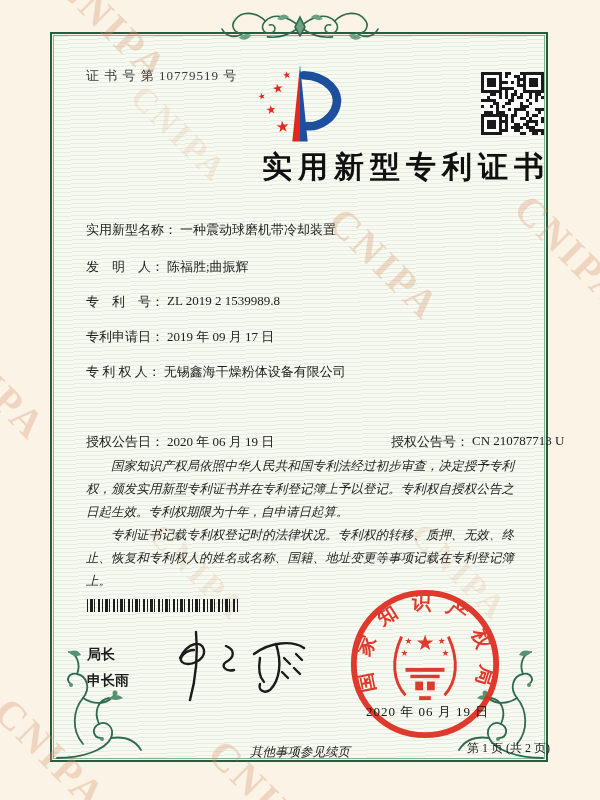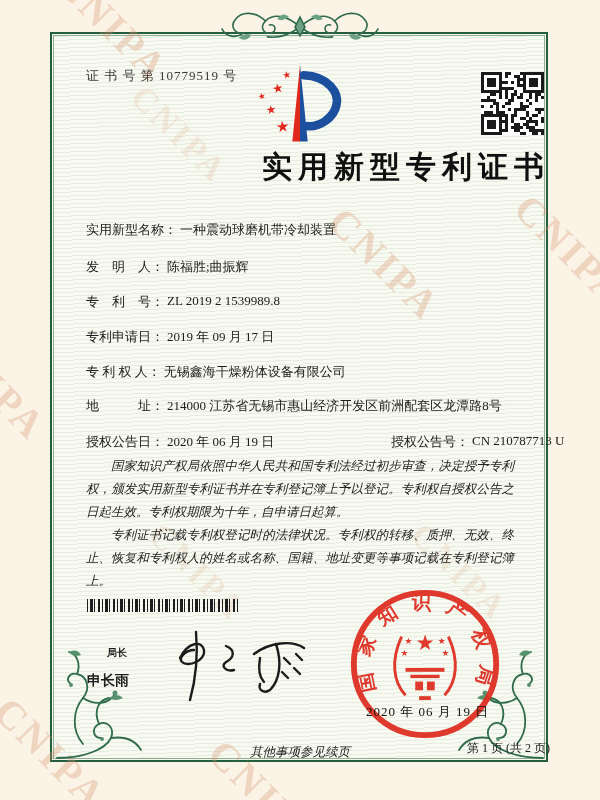--- a/index.html
+++ b/index.html
@@ -55,22 +55,22 @@
   }
   
   .barcode{
     position:absolute;left:87px;top:599px;width:153px;height:13px;
     background:repeating-linear-gradient(90deg,
       #1d1d1d 0 1.5px,transparent 1.5px 3px,
       #1d1d1d 3px 6px,transparent 6px 7.5px,
       #1d1d1d 7.5px 8.5px,transparent 8.5px 11px,
       #1d1d1d 11px 13.5px,transparent 13.5px 15px);
   }
-  .sig-title{position:absolute;left:87px;top:646px;font-size:10px;font-weight:600;
-    font-family:"Liberation Sans","DejaVu Sans",sans-serif;color:#1d1d1d;margin-left:20px;}
+  .sig-title{position:absolute;left:87px;top:646px;font-size:14px;font-weight:600;
+    font-family:"Liberation Sans","DejaVu Sans",sans-serif;color:#1d1d1d;}
   .sig-name{position:absolute;left:87px;top:672px;font-size:14px;font-weight:600;
     font-family:Liberation Serif, serif;color:#1d1d1d;}
   .sig-svg{position:absolute;left:158px;top:620px;width:165px;height:95px;}
   .seal-svg{position:absolute;left:347px;top:586px;width:156px;height:156px;}
   .seal-date{
     position:absolute;left:345px;top:703px;width:165px;text-align:center;
     font-size:13px;letter-spacing:1px;color:#141414;
   }
   .page-info{position:absolute;left:50px;top:740px;width:500px;text-align:right;font-size:12px;color:#222;}
   .cont-note{
@@ -414,23 +414,20 @@
   </div>
   <div class="row r-pat">
     <span class="lab">专　利　号：</span><span class="val">ZL 2019 2 1539989.8</span>
   </div>
   <div class="row r-fil">
     <span class="lab">专利申请日：</span><span class="val">2019 年 09 月 17 日</span>
   </div>
   <div class="row r-own">
     <span class="lab">专 利 权 人：</span><span class="val">无锡鑫海干燥粉体设备有限公司</span>
   </div>
-  <div class="row r-addr">
-    <span class="lab">地　　　址：</span><span class="val">214000 江苏省无锡市惠山经济开发区前洲配套区龙潭路8号</span>
-  </div>
   <div class="row r-grant">
     <span class="lab">授权公告日：</span><span class="val">2020 年 06 月 19 日</span>
     <span class="pair2">
       <span class="lab">授权公告号：</span><span class="val">CN 210787713 U</span>
     </span>
   </div>
 
   <div class="paras">
     <p>国家知识产权局依照中华人民共和国专利法经过初步审查，决定授予专利权，颁发实用新型专利证书并在专利登记簿上予以登记。专利权自授权公告之日起生效。专利权期限为十年，自申请日起算。</p>
     <p>专利证书记载专利权登记时的法律状况。专利权的转移、质押、无效、终止、恢复和专利权人的姓名或名称、国籍、地址变更等事项记载在专利登记簿上。</p>

